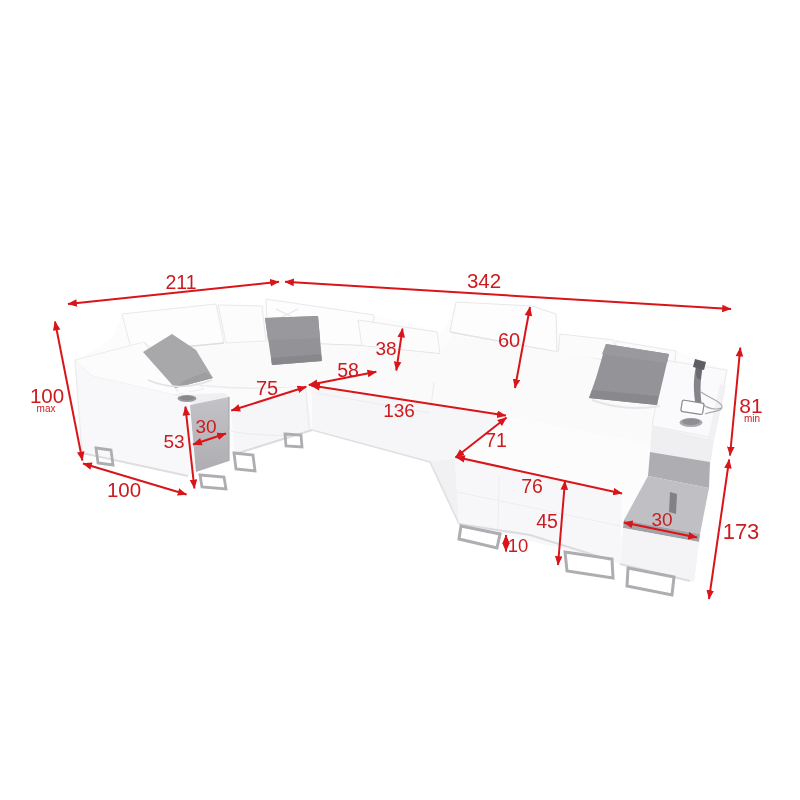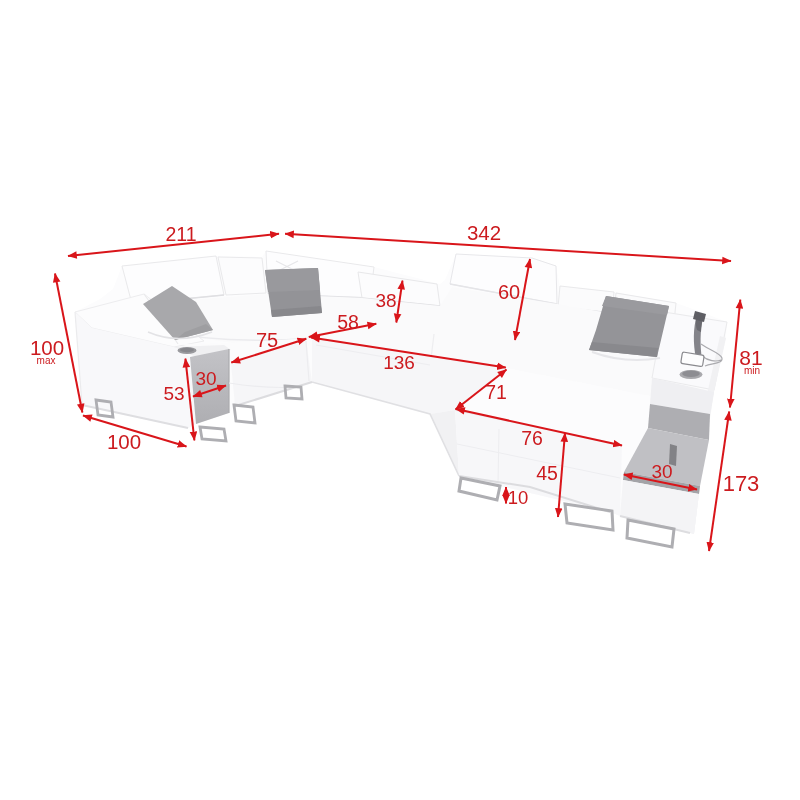--- a/index.html
+++ b/index.html
@@ -1,16 +1,16 @@
 <!DOCTYPE html>
 <html><head>
 <meta charset="utf-8">
 <style>
   html,body{margin:0;padding:0;background:#ffffff;}
-  .wrap{width:800px;height:567px;position:relative;font-family:"Liberation Sans",sans-serif;}
+  .wrap{width:800px;height:567px;position:relative;font-family:"Liberation Sans",sans-serif;margin-top:48px;}
   svg{display:block;}
   text{font-family:"Liberation Sans",sans-serif;fill:#cc1b1f;}
 </style>
 </head>
 <body>
 <div class="wrap">
 <svg width="800" height="800" viewBox="0 0 800 800">
 <defs>
   <marker id="ah" markerWidth="11" markerHeight="9" refX="8.8" refY="4" orient="auto" markerUnits="userSpaceOnUse">
     <path d="M0,0.2 L9.3,4 L0,7.8 z" fill="#d9151a"></path>

